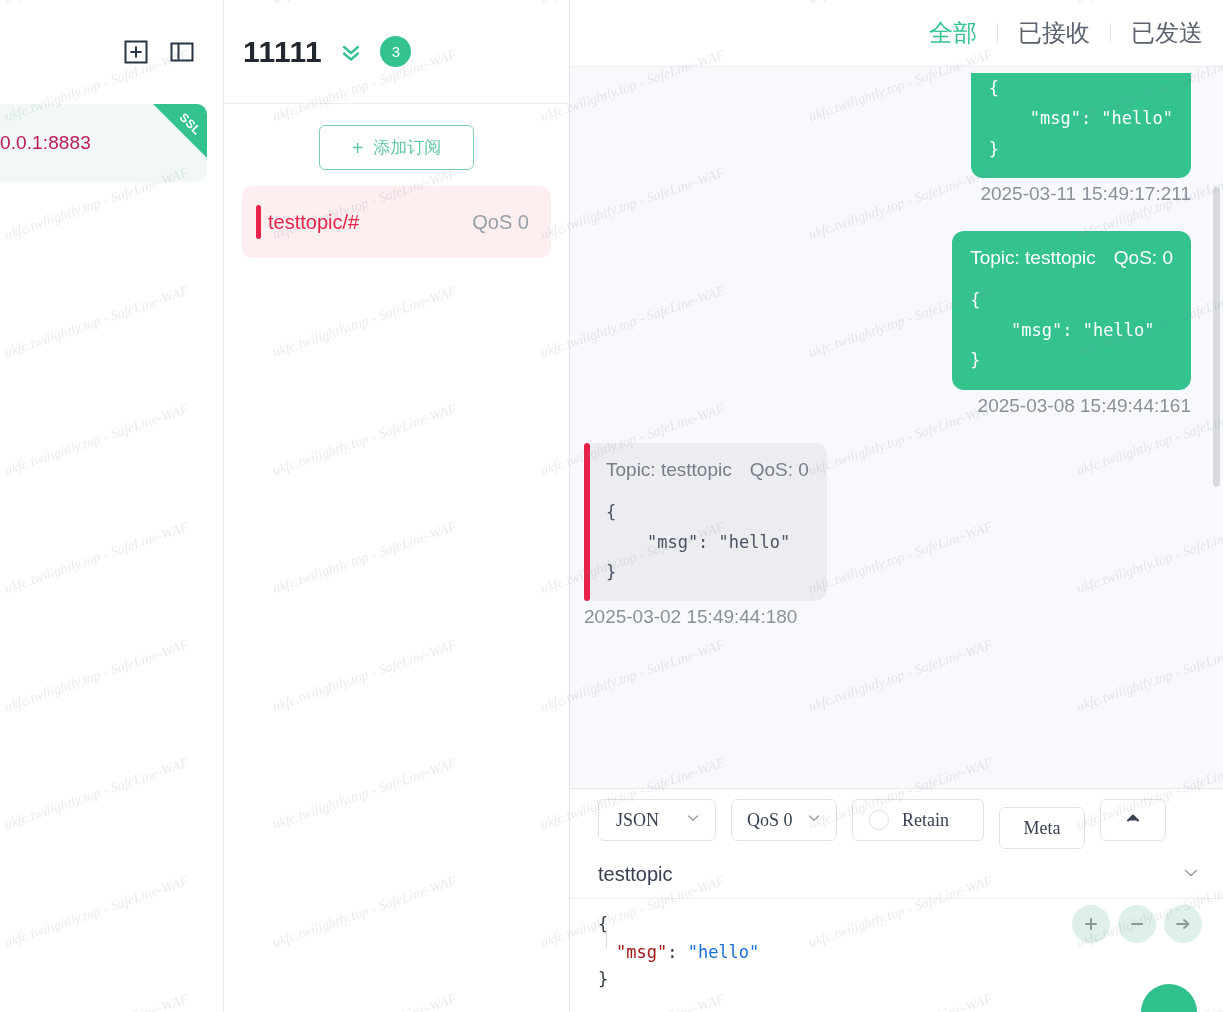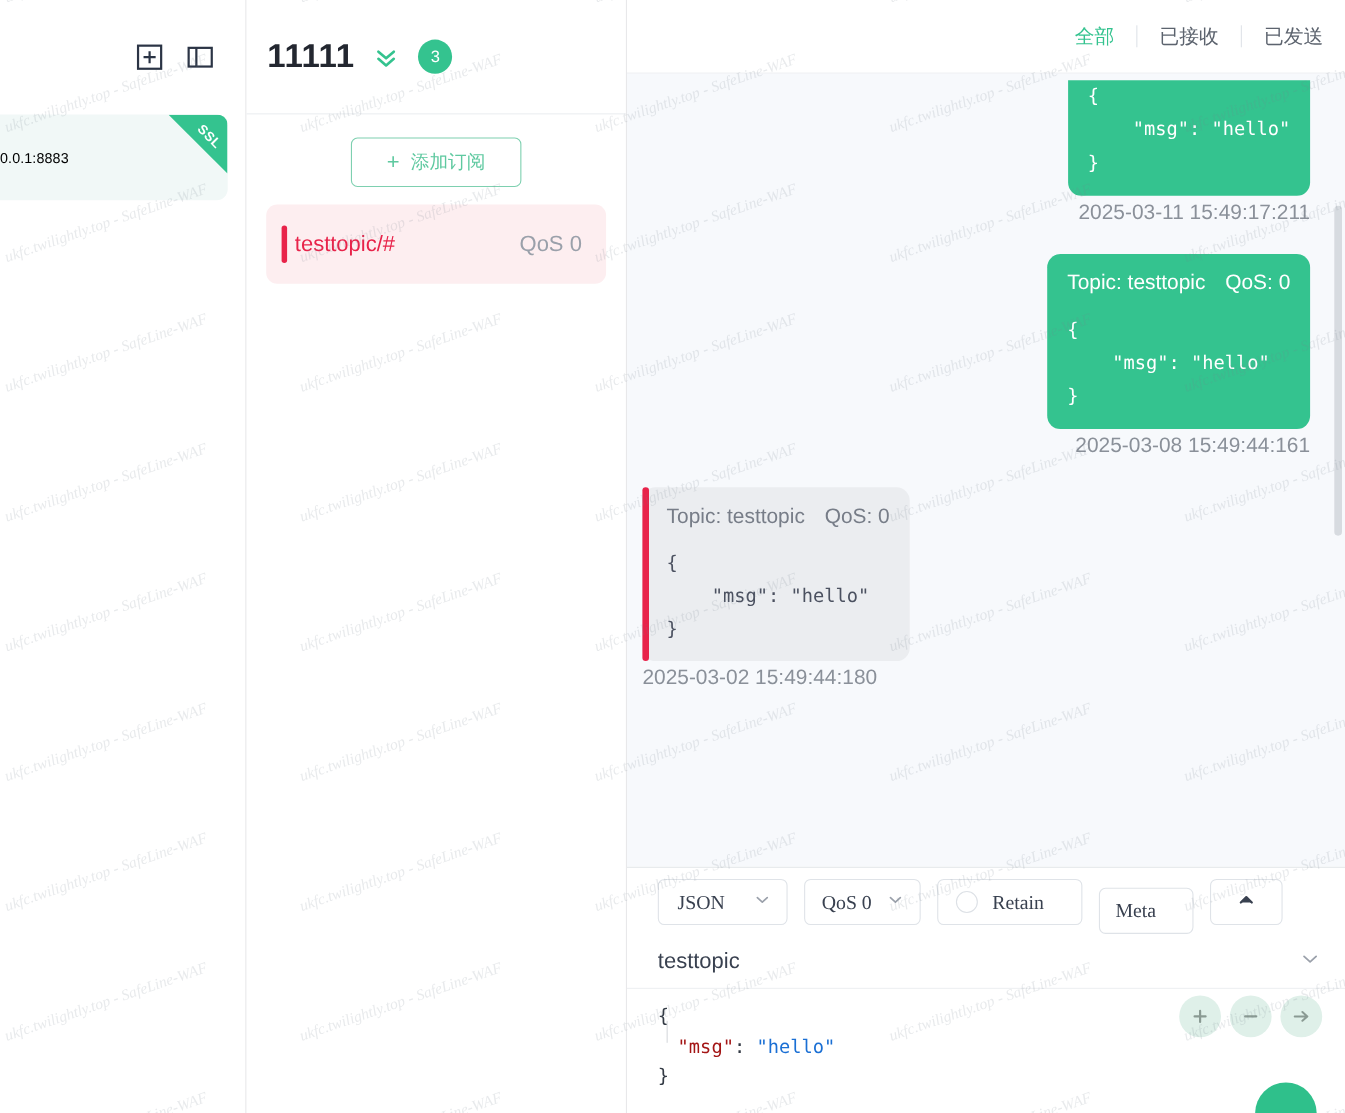--- a/index.html
+++ b/index.html
@@ -29,21 +29,21 @@
     align-items: center; justify-content: center; cursor: pointer;
   }
   .conn-item {
     margin: 0 16px 0 -14px; height: 78px;
     background: #f1f8f7; border-radius: 10px;
     position: relative; overflow: hidden;
     display: flex; align-items: center; padding-left: 14px;
     cursor: pointer;
   }
   .conn-name {
-    font-size: 13px; color: #000000; letter-spacing: .1px;
+    font-size: 19px; color: #be185d; letter-spacing: .1px;
   }
   .ssl-corner {
     position: absolute; top: 0; right: 0; width: 54px; height: 54px;
     background: #34c38f;
     clip-path: polygon(100% 0, 0 0, 100% 100%);
   }
   .ssl-corner span {
     position: absolute; right: 4px; top: 13px;
     font-size: 12px; color: #fff; font-weight: 700;
     transform: rotate(45deg); transform-origin: center;
@@ -95,21 +95,21 @@
     position: relative;
   }
   .format-select {
     width: 132px; height: 42px; border: 1px solid #dfe3e8;
     border-radius: 6px; background: #fff;
     display: flex; align-items: center; justify-content: space-between;
     padding: 0 13px 0 17px; font-size: 18px; color: #394150;
     cursor: pointer;
   }
   .msg-filters { margin-left: auto; display: flex; align-items: center;
-                 font-size: 18px; padding-right: 0; }
+                 font-size: 24px; padding-right: 0; }
   .msg-filters .f { padding: 0 20px; color: #5c636e; cursor: pointer; white-space: nowrap; }
   .msg-filters .f.active { color: #34c38f; }
   .msg-filters .sep { width: 1px; height: 20px; background: #dfe3e8; }
 
   .msg-scroll {
     flex: 1; overflow: hidden; background: #f7f9fc;
     position: relative; padding: 0 18px 0 0;
   }
   .msg-inner { padding: 6px 14px 18px 14px; }
   .bubble-row { display: flex; flex-direction: column; margin-bottom: 26px; }
@@ -150,21 +150,21 @@
                  gap: 15px; padding: 0 0 0 28px; font-family: Liberation Serif, serif; }
   .pill {
     height: 42px; border: 1px solid #dfe3e8; border-radius: 6px;
     background: #fff; display: flex; align-items: center;
     font-size: 18px; color: #394150; padding: 0 14px; gap: 10px;
     cursor: pointer; white-space: nowrap;
   }
   .pill.w-json { width: 118px; justify-content: space-between; padding-left: 17px; }
   .pill.w-qos  { width: 106px; justify-content: space-between; padding-left: 15px; }
   .pill.w-retain { width: 132px; justify-content: flex-start; padding-left: 16px; gap: 13px; }
-  .pill.w-meta { width: 86px; justify-content: flex-start; margin-top: 16px; }
+  .pill.w-meta { width: 86px; justify-content: center; margin-top: 16px; }
   .pill.w-arrow { width: 66px; justify-content: center; }
   .radio-o { width: 20px; height: 20px; border: 1.6px solid #dde1e6;
              border-radius: 50%; }
   .pub-topic-row {
     height: 48px; display: flex; align-items: center;
     padding: 0 22px 0 28px; border-bottom: 1px solid #eef0f2;
   }
   .pub-topic { font-size: 20px; color: #394150; flex: 1; }
   .pub-editor { flex: 1; padding: 12px 0 0 28px; position: relative; }
   .code {

